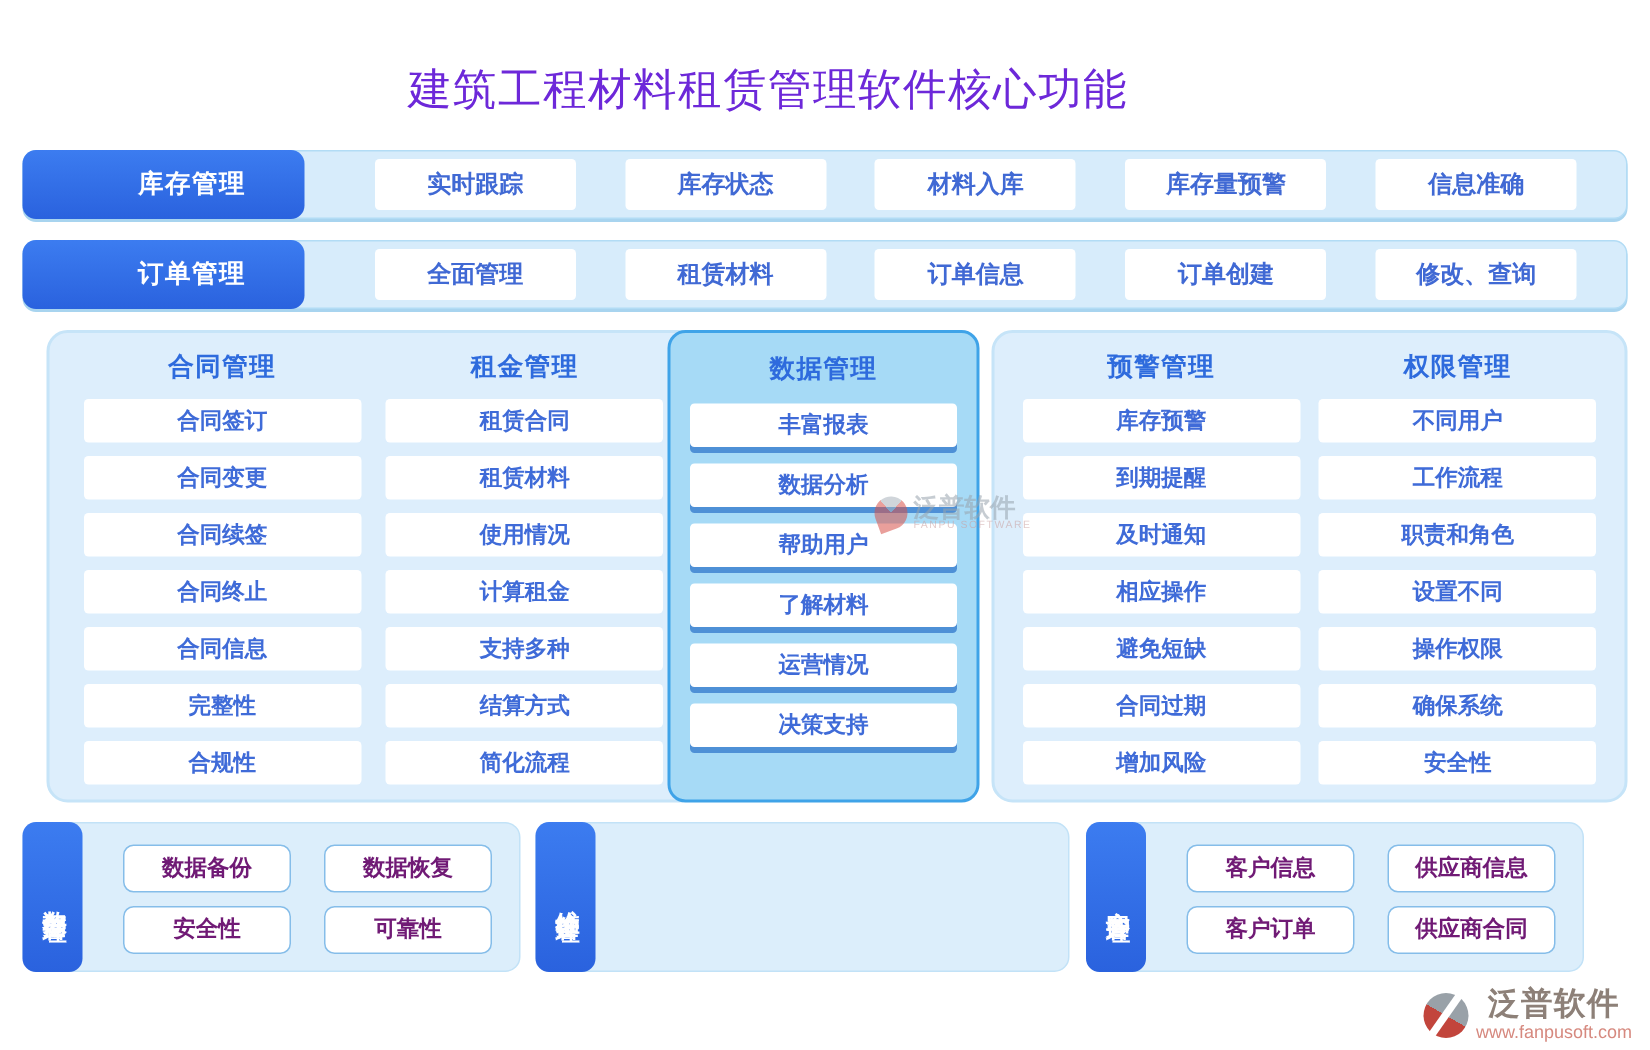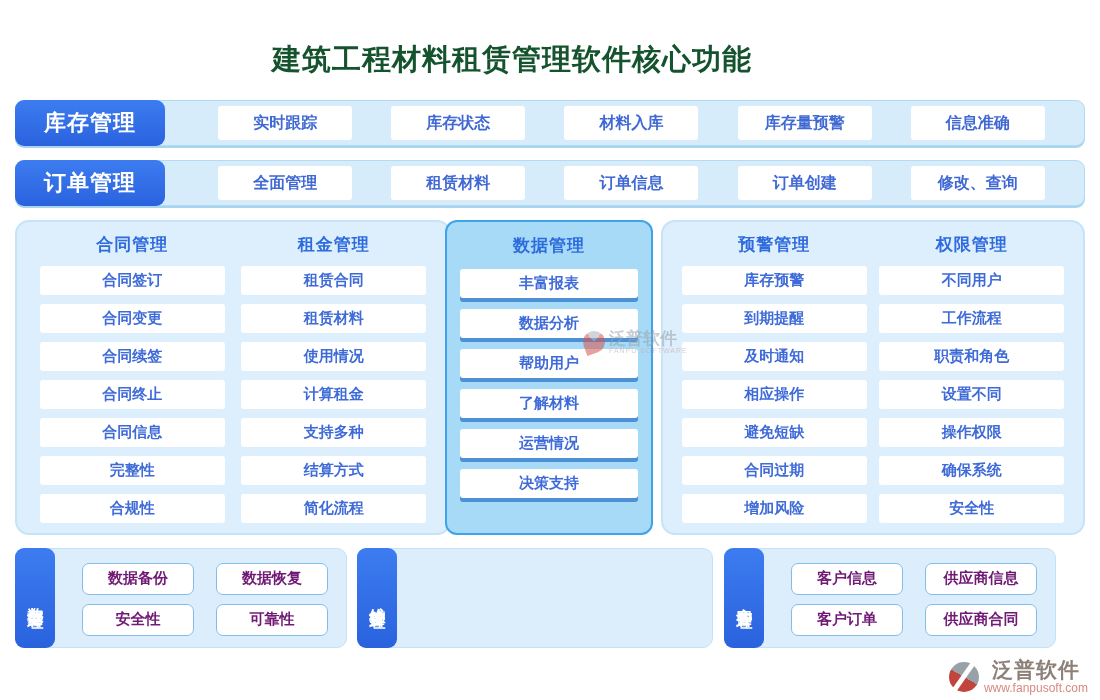--- a/index.html
+++ b/index.html
@@ -3,53 +3,54 @@
 <meta charset="utf-8">
 <style>
   html,body{margin:0;padding:0;background:#ffffff;}
   body{
     width:1100px;height:700px;position:relative;overflow:hidden;
     font-family:"Liberation Sans","DejaVu Sans",sans-serif;
   }
   
   .page-title{
     position:absolute;left:0;top:40px;width:1024px;text-align:center;
-    font-size:29px;font-weight:bold;color:#14532d;letter-spacing:1px;
+    font-size:29px;font-weight:normal;color:#6d28d9;letter-spacing:1px;
   }
   
   .band{
     position:absolute;left:15px;width:1070px;height:46px;
     background:#d7ecfb;border:1px solid #b2dcf5;border-radius:9px;
     box-shadow:0 2px 0 #a8d4ef;
     display:flex;align-items:center;box-sizing:border-box;
   }
   .band-1{top:100px;}
   .band-2{top:160px;}
   .band-label{
     width:150px;height:46px;flex:0 0 150px;margin:-1px 14px 0 -1px;
     background:linear-gradient(180deg,#3c7cf0,#2a62de);
-    border-radius:9px;color:#ffffff;font-size:22px;font-weight:bold;
+    border-radius:9px;color:#ffffff;font-size:17px;font-weight:bold;
     display:flex;align-items:center;justify-content:center;letter-spacing:1px;
     cursor:pointer;
+    padding-left:38px;
   }
   .band-items{
     flex:1;display:flex;justify-content:space-evenly;align-items:center;
   }
   .band-item{
     width:134px;height:34px;background:#ffffff;border-radius:3px;
     color:#4069d4;font-size:16px;font-weight:bold;
     display:flex;align-items:center;justify-content:center;cursor:pointer;
   }
   
   .panel{
     position:absolute;top:220px;height:315px;box-sizing:border-box;
     background:#ddeefc;border:2px solid #c6e4f8;border-radius:14px;
     display:flex;justify-content:space-evenly;padding:10px 6px;
   }
-  .panel-left{left:15px;width:436px;}
+  .panel-left{left:31px;width:436px;}
   .panel-right{left:661px;width:424px;align-items:flex-end;}
   .panel-center{
     left:445px;width:208px;
     background:#a6daf6;border:2px solid #3fa3e8;border-radius:12px;
     justify-content:center;
   }
   .panel-col{
     display:flex;flex-direction:column;gap:9px;width:185px;align-items:center;
   }
   .col-header{

